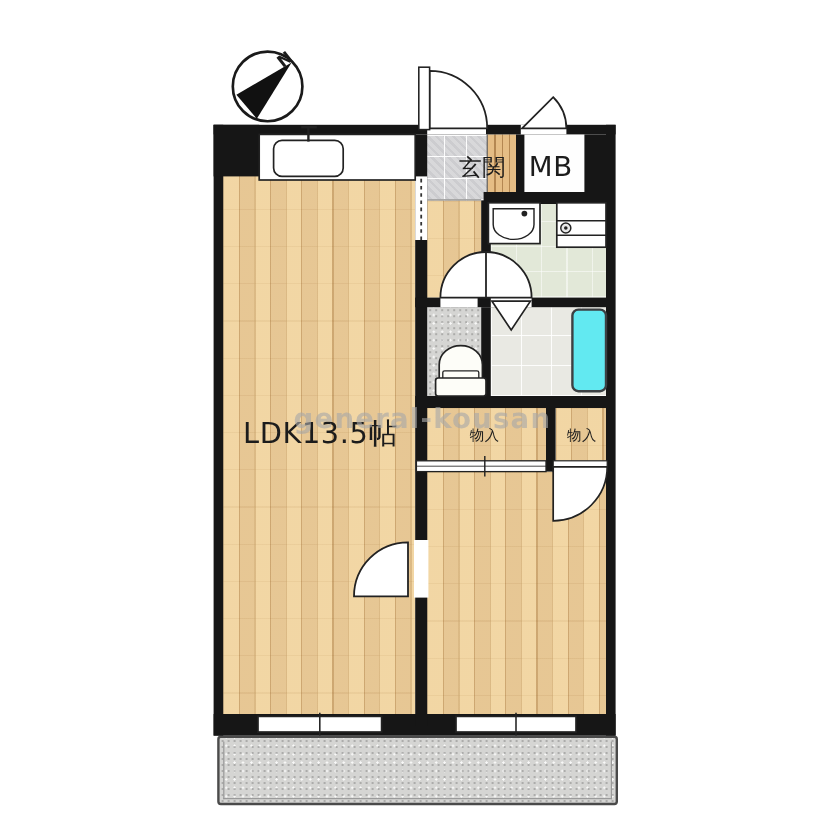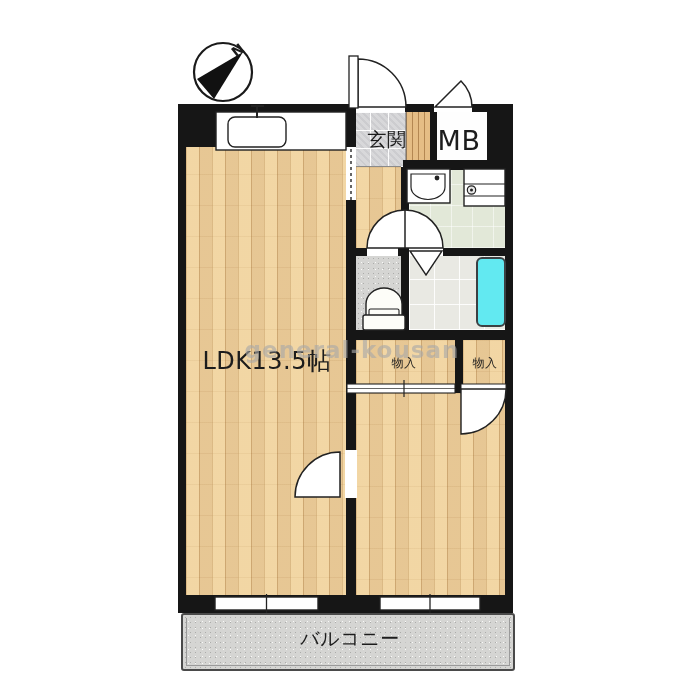--- a/index.html
+++ b/index.html
@@ -45,21 +45,21 @@
     background-image:
       repeating-linear-gradient(0deg, rgba(255,255,255,0.9) 0 1px, transparent 1px 25px),
       repeating-linear-gradient(90deg, rgba(255,255,255,0.9) 0 1px, transparent 1px 25px);
   }
   .floor-mb{background:#fefefe;}
   .sym{position:absolute;left:0;top:0;z-index:4;pointer-events:none;}
   .lbl{position:absolute;z-index:5;color:#1c1c1c;white-space:nowrap;
        transform:translate(-50%,-50%);letter-spacing:0.5px;}
   .lbl-big{font-size:24px;}
   .lbl-mid{font-size:19px;}
-  .lbl-mb{font-size:27px;}
+  .lbl-mb{font-size:23px;}
   .lbl-small{font-size:12px;}
   .lbl-n{font-size:14px;font-weight:bold;transform:translate(-50%,-50%) rotate(-38deg);}
   .watermark{position:absolute;z-index:6;transform:translate(-50%,-50%);
        font-size:23px;letter-spacing:1px;color:rgba(168,168,168,0.62);font-weight:bold;}
   .balcony{position:absolute;left:181px;top:613px;width:330px;height:54px;
        border:2px solid #4a4a4a;border-radius:3px;z-index:2;}
   .balcony-rail{position:absolute;left:3px;right:3px;top:3px;bottom:3px;
        border:1px solid #9a9a9a;border-top:none;}
 </style>
 </head>
@@ -185,22 +185,21 @@
       <line x1="430" y1="594" x2="430" y2="613" stroke="#222" stroke-width="1.3"></line>
     </g>
 
     <g>
       <circle cx="223" cy="72" r="29" fill="#fff" stroke="#1a1a1a" stroke-width="2.2"></circle>
       <polygon points="243,52 197,79 214,99" fill="#111"></polygon>
     </g>
   </svg>
 
   <span class="lbl lbl-big" style="left:267px;top:361px;">LDK13.5帖</span>
-  <span class="lbl lbl-mid" style="left:387px;top:140px;">玄関</span>
+  <span class="lbl lbl-mid" style="left:402px;top:140px;">玄関</span>
   <span class="lbl lbl-mb" style="left:459px;top:140px;">MB</span>
   <span class="lbl lbl-small" style="left:404px;top:363px;">物入</span>
   <span class="lbl lbl-small" style="left:485px;top:363px;">物入</span>
-  <span class="lbl lbl-mid" style="left:350px;top:639px;">バルコニー</span>
   <span class="lbl lbl-n" style="left:238px;top:50px;">N</span>
 
   <span class="watermark" style="left:352px;top:350px;">general-kousan</span>
 
 </div>
 
 </body></html>

